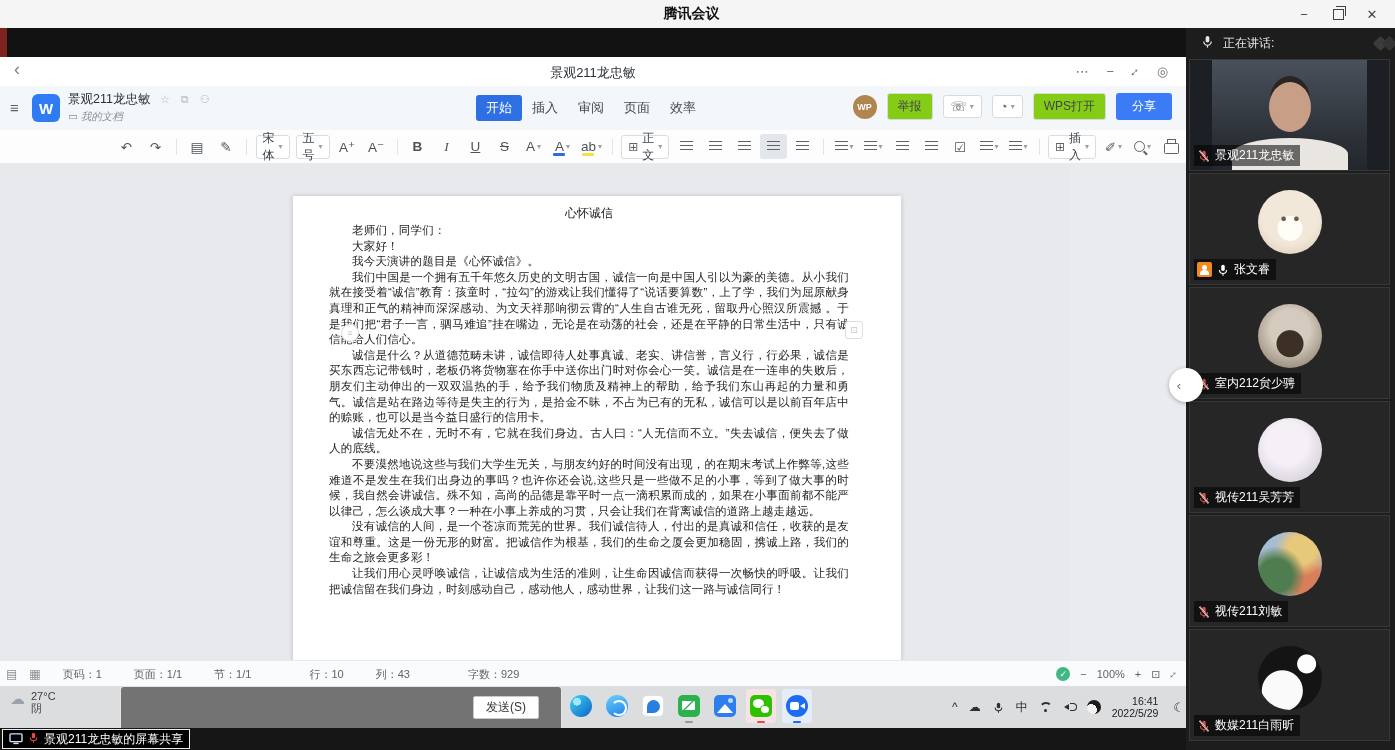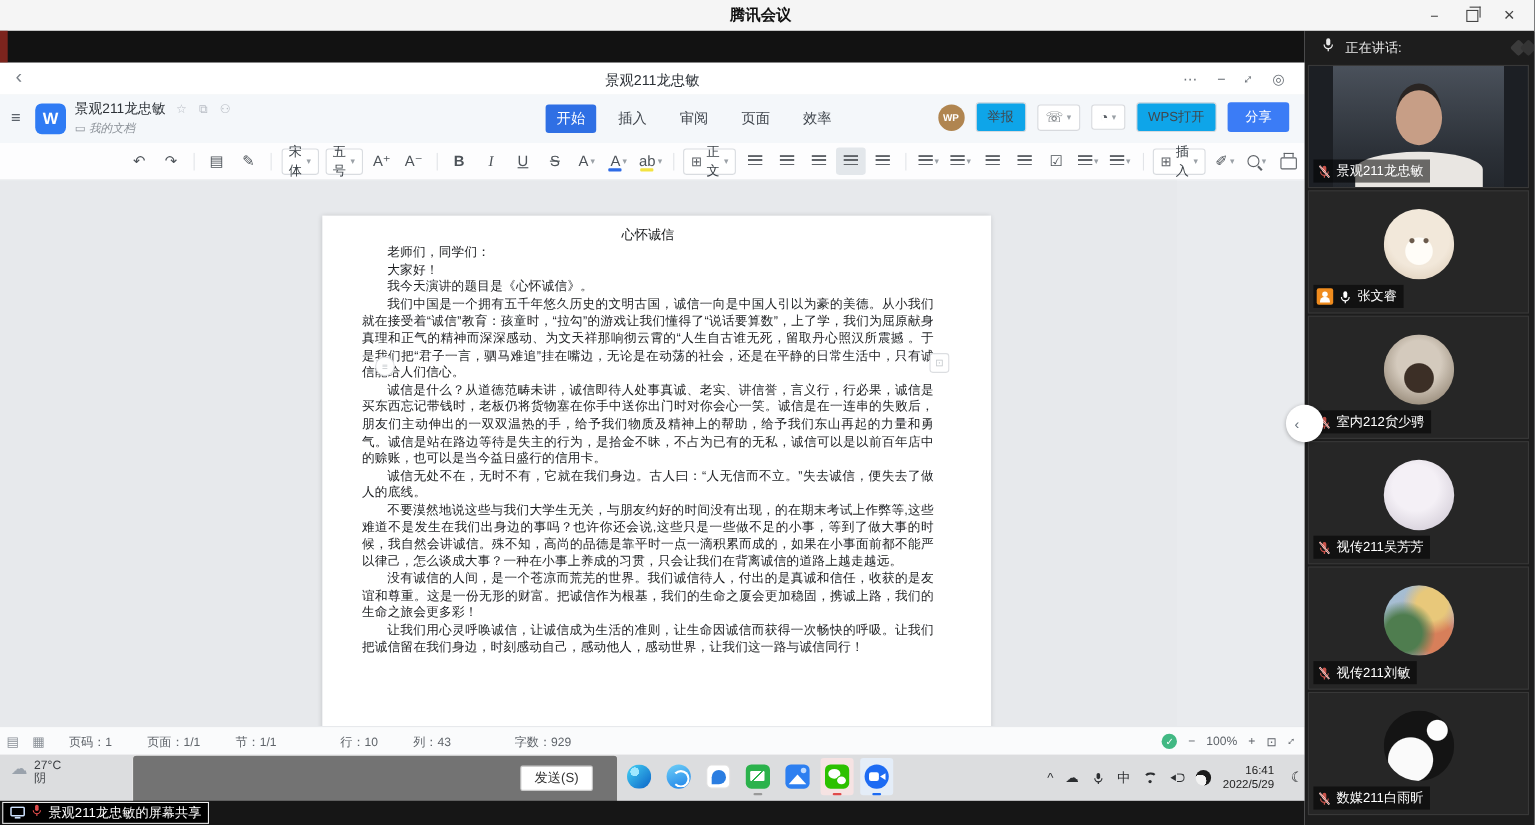--- a/index.html
+++ b/index.html
@@ -32,27 +32,27 @@
   #infobar{position:absolute;left:0;top:58px;width:1186px;height:44px;background:#f4f7fa;
        border-bottom:1px solid #e7eaee;}
   #infobar .burger{position:absolute;left:10px;top:13px;font-size:15px;color:#5c636b;}
   #logoW{position:absolute;left:32px;top:8px;width:28px;height:28px;border-radius:6px;
        background:#2f7bf4;color:#fff;font-weight:bold;font-size:15px;display:flex;
        align-items:center;justify-content:center;}
   #docmeta{position:absolute;left:68px;top:5px;}
   #docmeta .dt{font-size:12.5px;color:#2b3036;}
   #docmeta .dt .mini{color:#b9bec5;font-size:11px;margin-left:6px;letter-spacing:4px;}
   #docmeta .loc{font-size:10.5px;color:#8a9097;margin-top:2px;font-style:italic;}
-  #tabs{position:absolute;left:496px;top:9px;display:flex;gap:10px;align-items:flex-start;}
+  #tabs{position:absolute;left:476px;top:9px;display:flex;align-items:flex-start;}
   .tab{font-size:13px;color:#41474e;padding:4px 10px;border-radius:3px;}
   .tab.active{background:#2f6fe4;color:#fff;}
   #inforight{position:absolute;right:14px;top:7px;display:flex;align-items:center;gap:10px;}
   .avbtn{width:24px;height:24px;border-radius:50%;background:#b08550;color:#fff;font-size:9px;
        display:flex;align-items:center;justify-content:center;font-weight:bold;}
-  .gbtn{border:1px solid #d8dade;border-radius:3px;background:#0ea5e9;color:#41464c;font-size:12px;
+  .gbtn{border:1px solid #d8dade;border-radius:3px;background:#84cc16;color:#41464c;font-size:12px;
        padding:4px 10px;display:flex;align-items:center;gap:4px;}
   .gicon{border:1px solid #d8dade;border-radius:3px;background:#fff;color:#5a6066;font-size:13px;
        padding:3px 7px;display:flex;align-items:center;gap:3px;}
   .gicon .dv{font-size:8px;color:#9aa0a6;}
   .bluebtn{background:#3b7cf6;color:#fff;border-radius:3px;font-size:12px;padding:5px 16px;}
   
   #toolbar{position:absolute;left:0;top:102px;width:1186px;height:34px;background:#fdfdfe;
        border-bottom:1px solid #e8eaed;display:flex;align-items:center;padding-left:112px;box-sizing:border-box;}
   .tb{height:25px;min-width:23px;display:flex;align-items:center;justify-content:center;
        color:#4d5359;font-size:13.5px;border-radius:3px;margin:0 1px;position:relative;padding:0 2px;}

